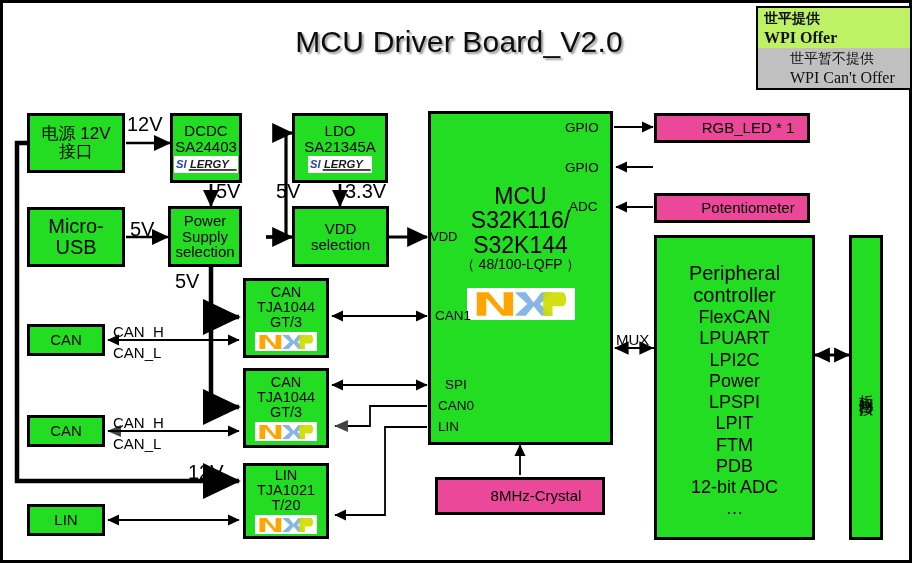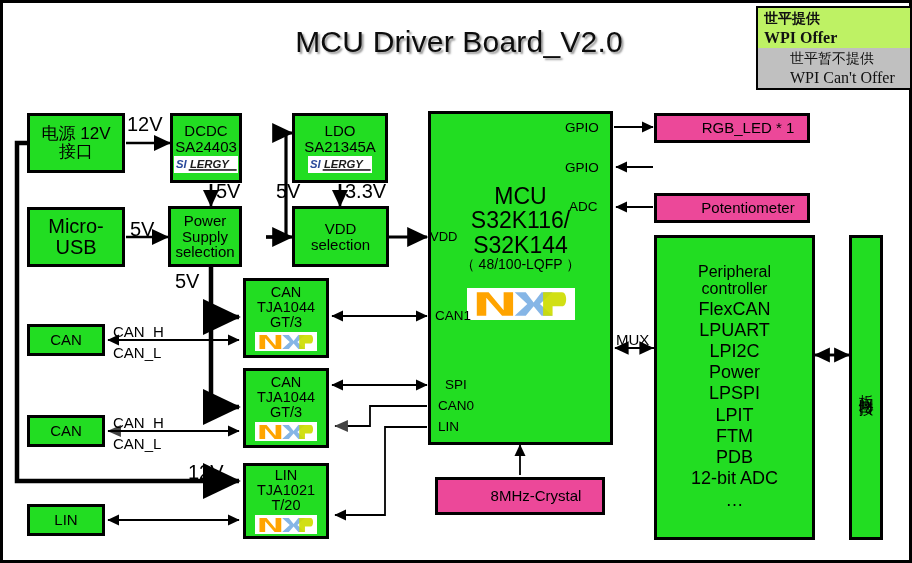--- a/index.html
+++ b/index.html
@@ -54,21 +54,21 @@
   
   .nxp{
     background:#fff;display:flex;align-items:center;justify-content:center;
     overflow:hidden;
   }
   .silergy{
     background:#fff;display:block;overflow:hidden;
   }
   .mcu-title{font-size:23px;line-height:1.06;}
   .mcu-sub{font-size:14px;}
-  .per-title{font-size:16px;line-height:1.08;}
+  .per-title{font-size:20px;line-height:1.08;}
   .per-list{font-size:18px;line-height:1.18;margin-top:1px;}
   .vert-cn{
     writing-mode:vertical-rl;
     font-size:15px;letter-spacing:3px;line-height:1.1;
   }
   svg.wires{position:absolute;left:0;top:0;width:912px;height:563px;pointer-events:none;}
 </style>
 </head>
 <body>
 

